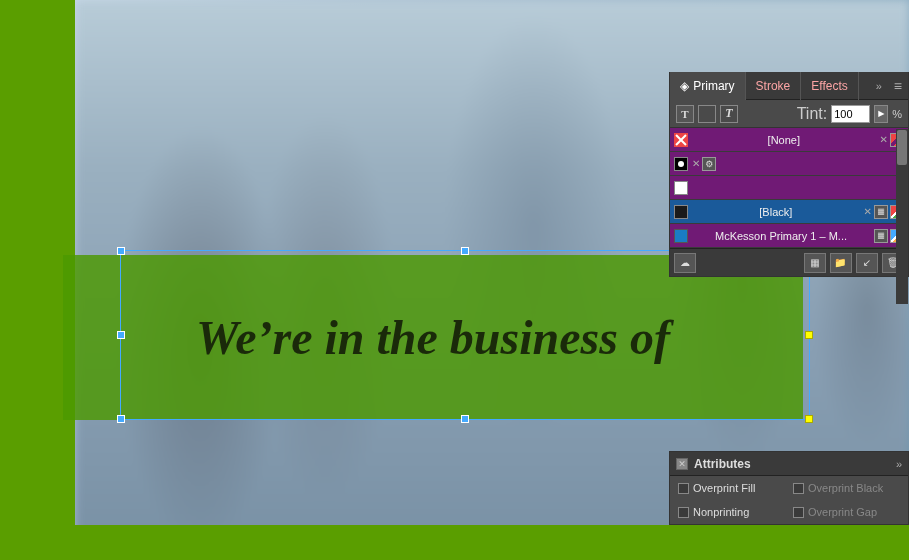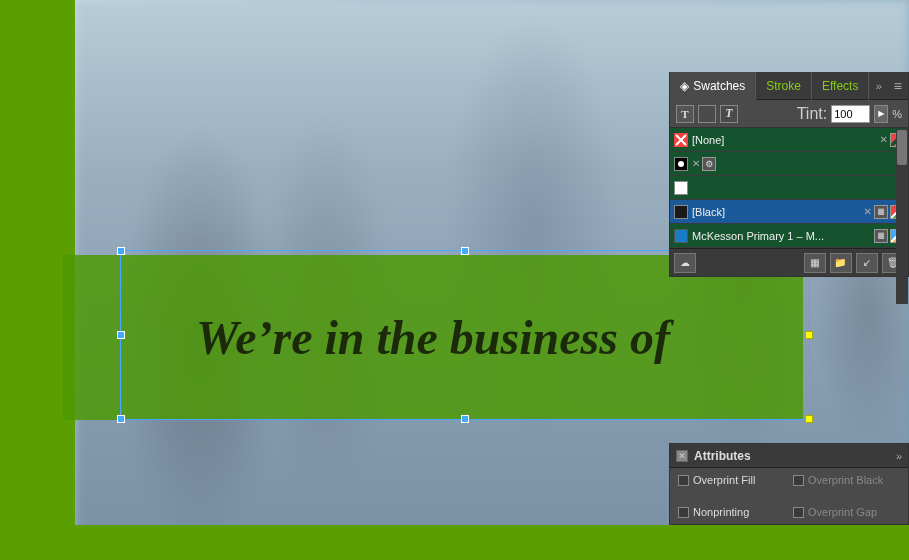--- a/index.html
+++ b/index.html
@@ -138,21 +138,21 @@
       height: 28px;
       border-bottom: 1px solid #222;
     }
 
     .panel-tab {
       padding: 0 10px;
       height: 28px;
       display: flex;
       align-items: center;
       font-size: 12px;
-      color: #84cc16;
+      color: #fca5a5;
       cursor: pointer;
       border-right: 1px solid #555;
       gap: 4px;
     }
 
     .panel-tab.active {
       background: #4a4a4a;
       color: #fff;
     }
 
@@ -245,21 +245,22 @@
       cursor: pointer;
     }
 
     .tint-percent {
       font-size: 11px;
       color: #ccc;
     }
 
     
     .swatch-list {
-      background: #14532d;
+      background: #701a75;
+      text-align: center;
     }
 
     .swatch-row {
       display: flex;
       align-items: center;
       height: 24px;
       padding: 0 4px;
       gap: 4px;
       border-bottom: 1px solid #3a3a3a;
       cursor: pointer;
@@ -382,21 +383,21 @@
       margin-left: auto;
       font-size: 11px;
       color: #aaa;
       cursor: pointer;
     }
 
     .attr-content {
       padding: 6px 8px;
       display: grid;
       grid-template-columns: 1fr 1fr;
-      gap: 20px 8px;
+      gap: 12px 8px;
     }
 
     .attr-item {
       display: flex;
       align-items: center;
       gap: 4px;
     }
 
     .attr-checkbox {
       width: 11px;
@@ -441,21 +442,21 @@
     <div class="handle bl"></div>
     <div class="handle bc"></div>
     <div class="handle br yellow-br"></div>
   </div>
 
   <div class="swatches-panel">
 
     <div class="panel-tabs">
       <div class="panel-tab active">
         <span>◈</span>
-        <span>Swatches</span>
+        <span>Primary</span>
       </div>
       <div class="panel-tab">
         <span>Stroke</span>
       </div>
       <div class="panel-tab">
         <span>Effects</span>
       </div>
       <div class="panel-tab-more">»</div>
       <div class="panel-tab-menu">≡</div>
     </div>

